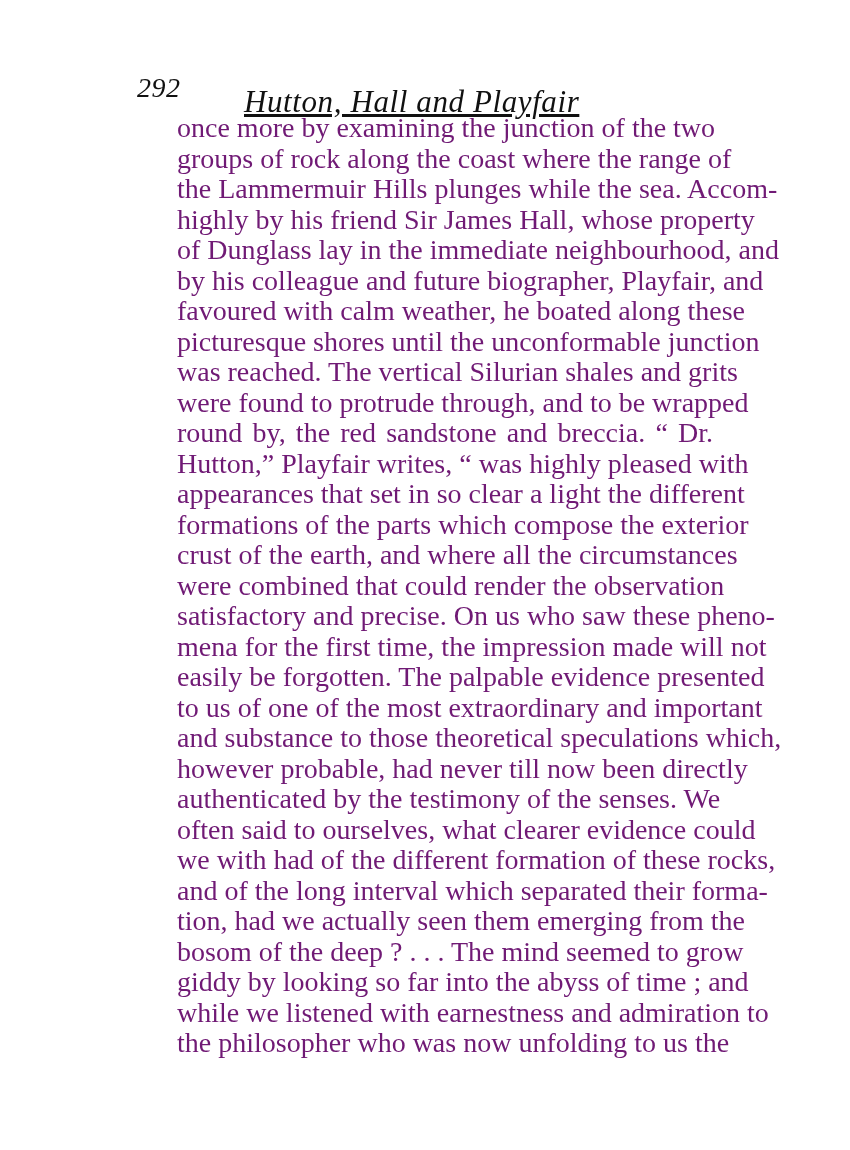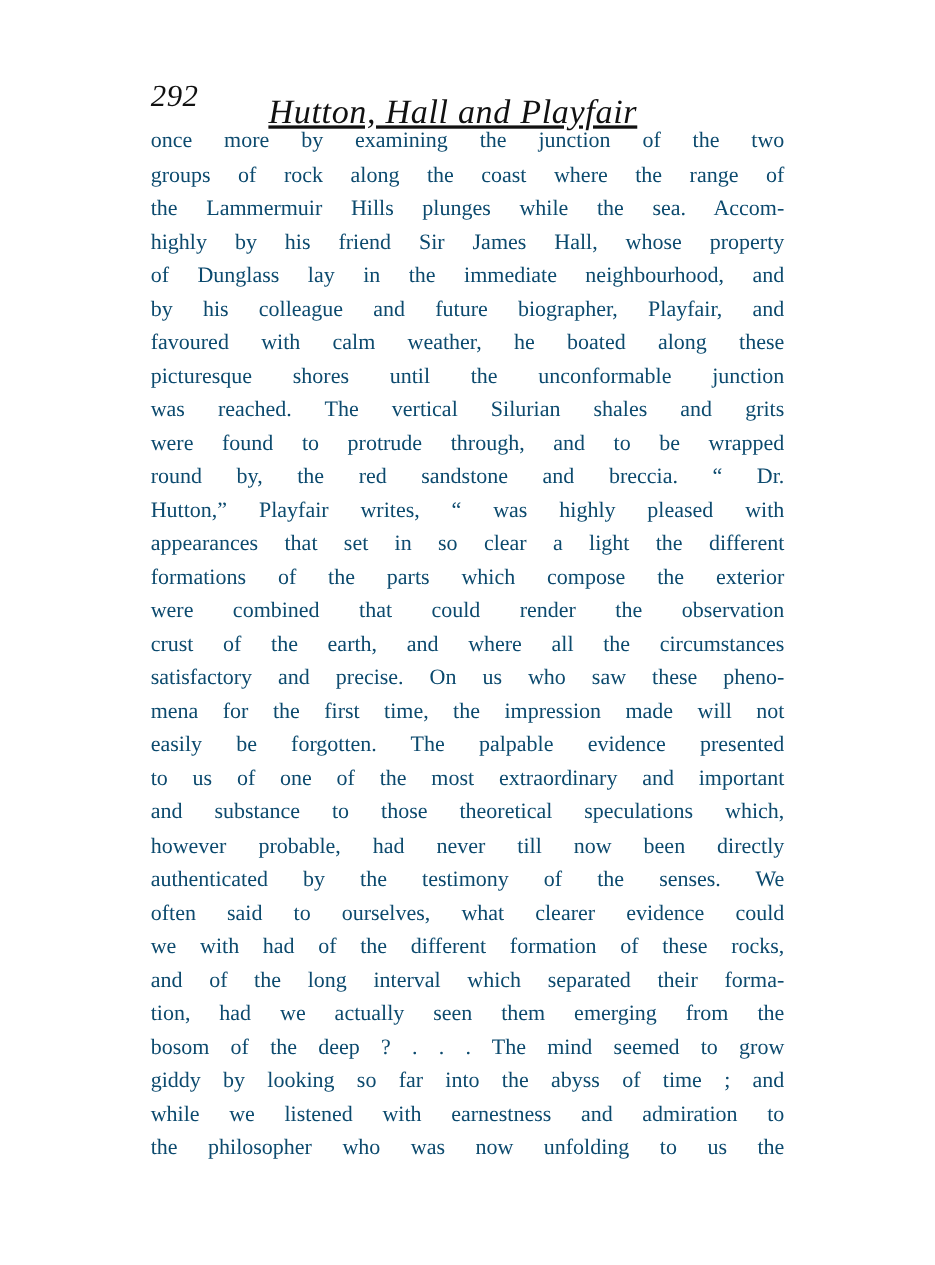--- a/index.html
+++ b/index.html
@@ -50,25 +50,26 @@
     .body-text {
       position: absolute;
       left: 137px;
       top: 113px;
       width: 576px;
     }
     .line {
       display: block;
       height: 30.5px;
       line-height: 30.5px;
-      font-size: 20px;
+      font-size: 28px;
       white-space: nowrap;
       text-align: justify;
       text-align-last: justify;
-      color: #0c4a6e;
+      color: #701a75;
+      margin-left: 40px;
     }
     .line.last {
       text-align-last: justify;
     }
   </style>
 </head>
 <body>
 
 <div class="page">
   <div class="running-head">
@@ -84,22 +85,22 @@
     <span class="line">of Dunglass lay in the immediate neighbourhood, and</span>
     <span class="line">by his colleague and future biographer, Playfair, and</span>
     <span class="line">favoured with calm weather, he boated along these</span>
     <span class="line">picturesque shores until the unconformable junction</span>
     <span class="line">was reached.  The vertical Silurian shales and grits</span>
     <span class="line">were found to protrude through, and to be wrapped</span>
     <span class="line">round by, the red sandstone and breccia.  “ Dr.</span>
     <span class="line">Hutton,” Playfair writes, “ was highly pleased with</span>
     <span class="line">appearances that set in so clear a light the different</span>
     <span class="line">formations of the parts which compose the exterior</span>
+    <span class="line">crust of the earth, and where all the circumstances</span>
     <span class="line">were combined that could render the observation</span>
-    <span class="line">crust of the earth, and where all the circumstances</span>
     <span class="line">satisfactory and precise.  On us who saw these pheno-</span>
     <span class="line">mena for the first time, the impression made will not</span>
     <span class="line">easily be forgotten.  The palpable evidence presented</span>
     <span class="line">to us of one of the most extraordinary and important</span>
     <span class="line">and substance to those theoretical speculations which,</span>
     <span class="line">however probable, had never till now been directly</span>
     <span class="line">authenticated by the testimony of the senses.  We</span>
     <span class="line">often said to ourselves, what clearer evidence could</span>
     <span class="line">we with had of the different formation of these rocks,</span>
     <span class="line">and of the long interval which separated their forma-</span>

